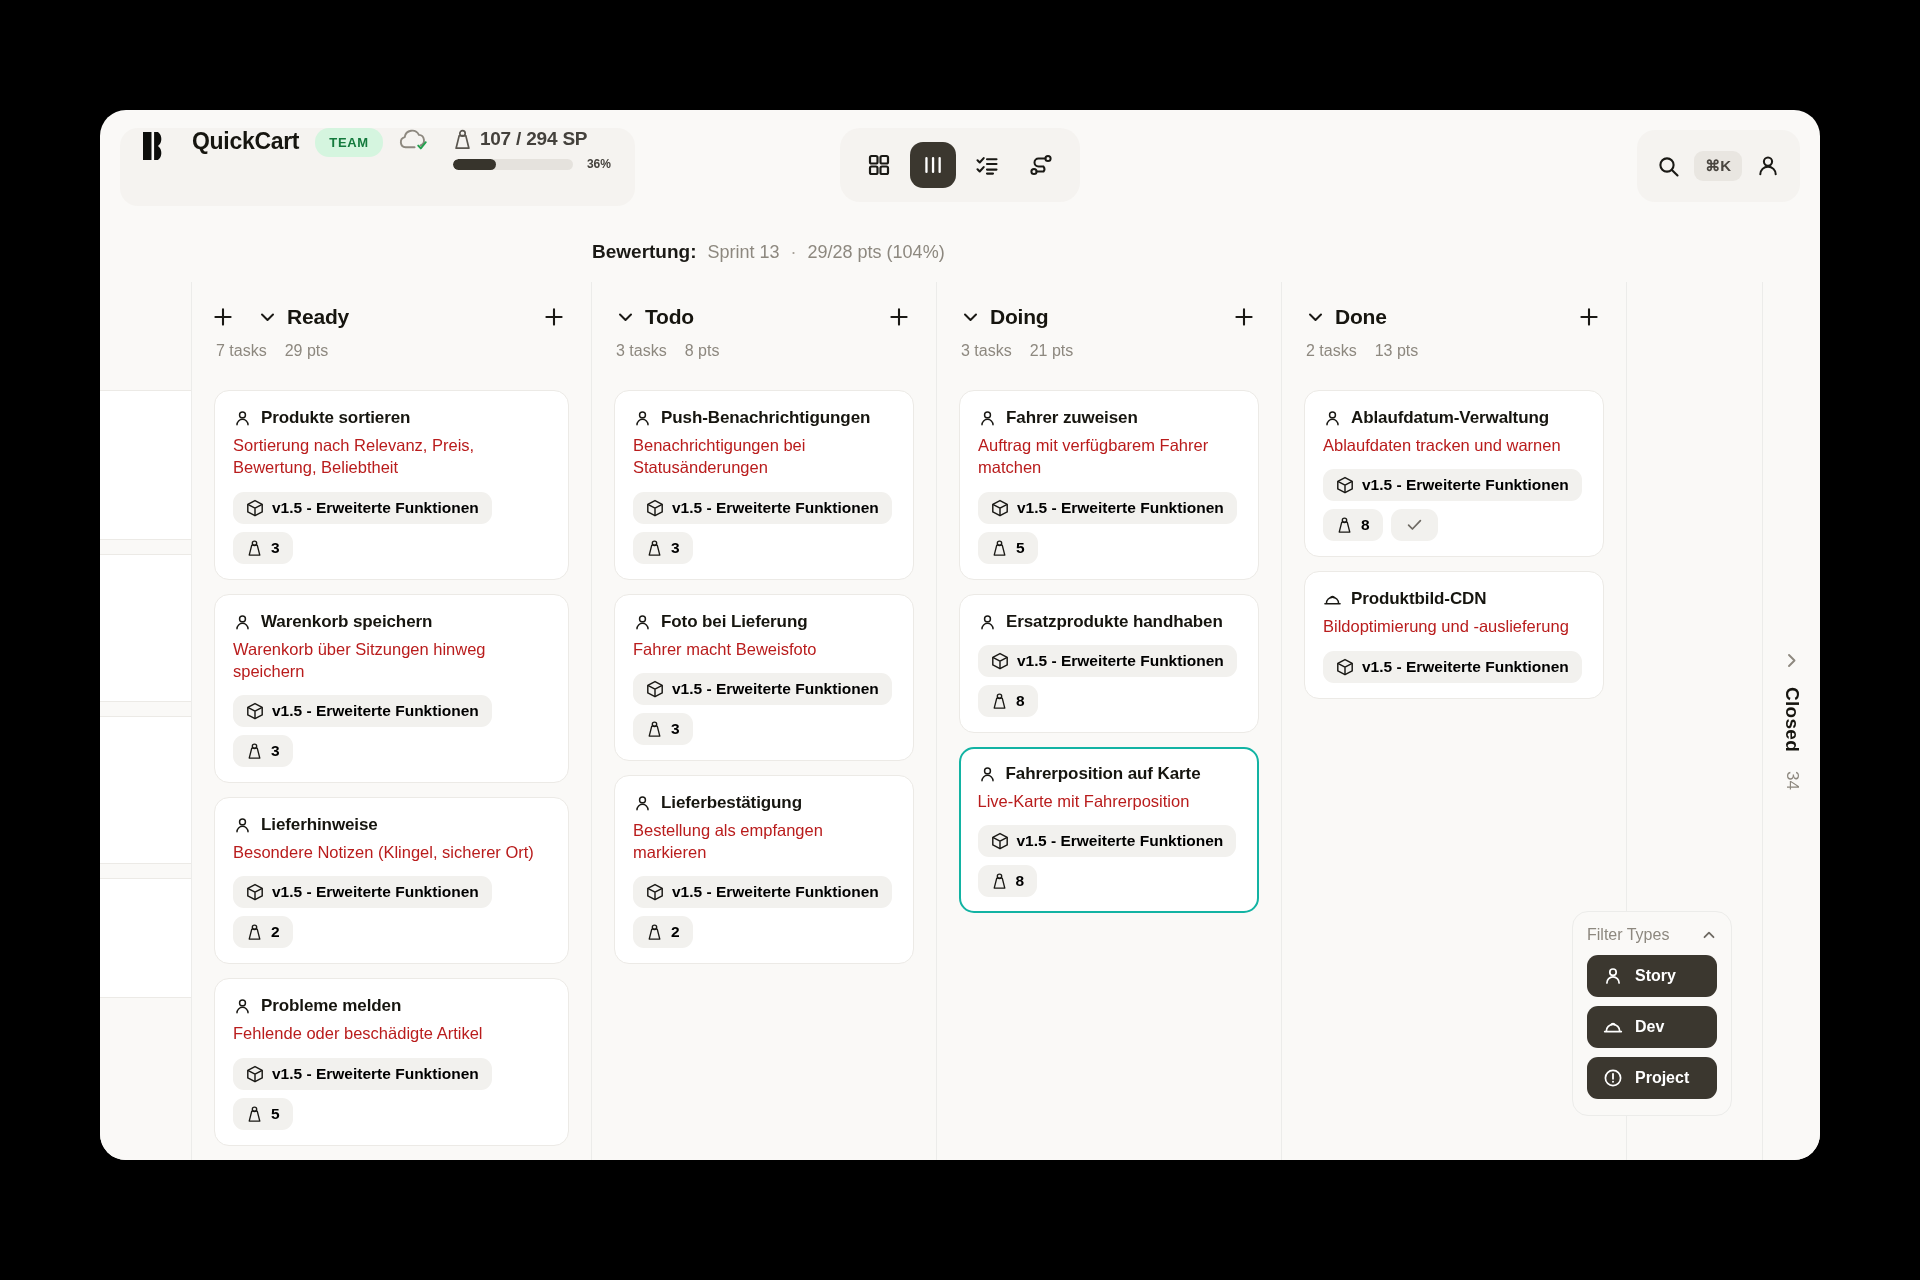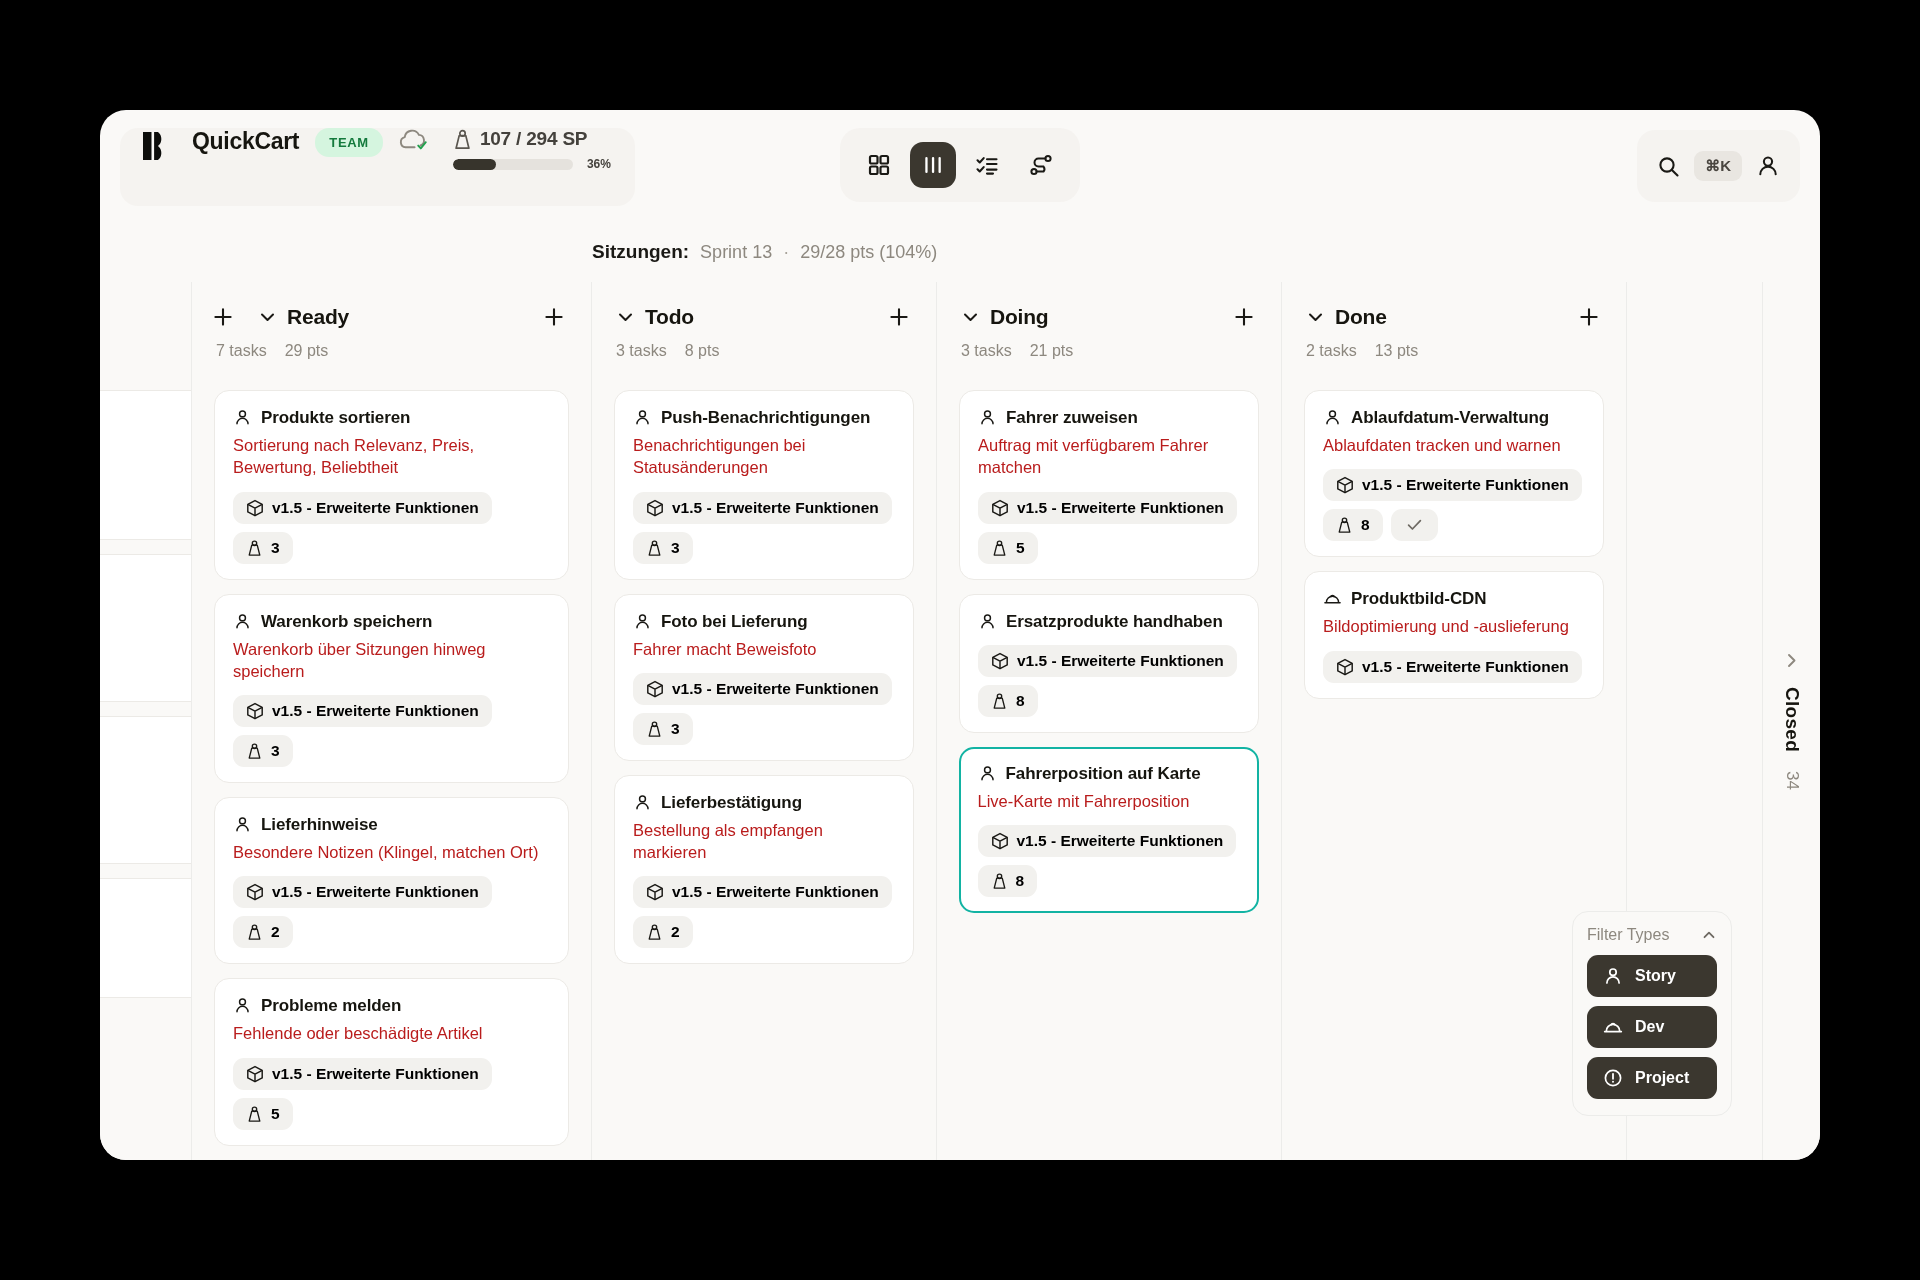--- a/index.html
+++ b/index.html
@@ -105,21 +105,21 @@
   .col-body { flex: 1; padding: 6px 22px 0 22px; overflow: hidden; }
 
   .card {
     background: #fff;
     border: 1px solid #eceae6;
     border-radius: 15px;
     padding: 17px 18px 15px 18px;
     margin-bottom: 14px;
   }
   .card.selected { border: 2.5px solid #12b3a3; padding: 15.5px 16.5px 13.5px 16.5px; }
-  .card-title-row { display: flex; align-items: flex-start; gap: 9px; }
+  .card-title-row { display: flex; align-items: flex-end; gap: 9px; }
   .card-title { font-size: 17px; font-weight: 700; color: #16150f; letter-spacing: -0.1px; }
   .card-desc { margin-top: 6px; font-size: 16.5px; color: #b91c1c; line-height: 1.35; }
   .chips { margin-top: 13px; display: flex; flex-wrap: wrap; gap: 8px; }
   .chip {
     background: #f2f1ee; border-radius: 11px;
     padding: 7px 13px; display: flex; align-items: center; gap: 8px;
     font-size: 15.5px; font-weight: 700; color: #000000;
   }
   .chip.weight { font-weight: 700; }
   .chip.check { padding: 7px 15px; }
@@ -249,21 +249,21 @@
       <span>
         <svg width="24" height="24" viewBox="0 0 24 24">
           <circle cx="12" cy="7.6" r="4.1" fill="none" stroke="#1a1915" stroke-width="2.05"></circle>
           <path d="M4.3 20.3 a7.7 7.7 0 0 1 15.4 0" fill="none" stroke="#1a1915" stroke-width="2.05" stroke-linecap="round"></path>
         </svg>
       </span>
     </div>
   </div>
 
   <div class="iterbar">
-    <span class="iter-label">Sitzungen:</span>
+    <span class="iter-label">Bewertung:</span>
     <span class="iter-val">Sprint 13</span>
     <span class="iter-dot">·</span>
     <span class="iter-val">29/28 pts (104%)</span>
   </div>
 
   <div class="board" id="board">
       <div class="column col-cut" style="width: 92px;">
         <div class="col-head"></div>
         <div class="col-body">
           <div class="card" style="height: 150px;">
@@ -394,21 +394,21 @@
           <div class="card">
             <div class="card-title-row">
               <span style="display: flex;">
                 <svg width="19" height="19" viewBox="0 0 20 20">
                   <circle cx="10" cy="6.2" r="3.1" fill="none" stroke="#1a1915" stroke-width="1.55"></circle>
                   <path d="M4.2 16.7 a5.8 5.8 0 0 1 11.6 0" fill="none" stroke="#1a1915" stroke-width="1.55" stroke-linecap="round"></path>
                 </svg>
               </span>
               <div class="card-title">Lieferhinweise</div>
             </div>
-            <div class="card-desc">Besondere Notizen (Klingel, matchen Ort)</div>
+            <div class="card-desc">Besondere Notizen (Klingel, sicherer Ort)</div>
             <div class="chips">
               <span class="chip">
                 <span style="display: flex;">
                   <svg width="18" height="18" viewBox="0 0 18 18">
                     <path d="M9 1.6 L16.2 5.4 V12.9 L9 16.7 L1.8 12.9 V5.4 Z" fill="none" stroke="#1a1915" stroke-width="1.45" stroke-linejoin="round"></path>
                     <path d="M1.8 5.4 L9 9.2 L16.2 5.4 M9 9.2 V16.7" fill="none" stroke="#1a1915" stroke-width="1.45" stroke-linejoin="round"></path>
                   </svg>
                 </span>
                 <span>v1.5 - Erweiterte Funktionen</span>
               </span>

